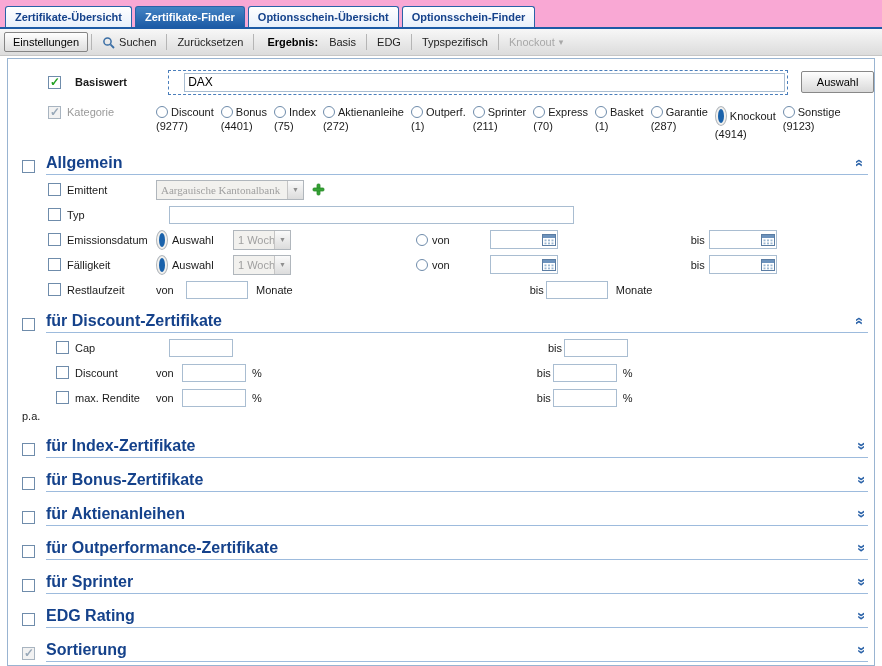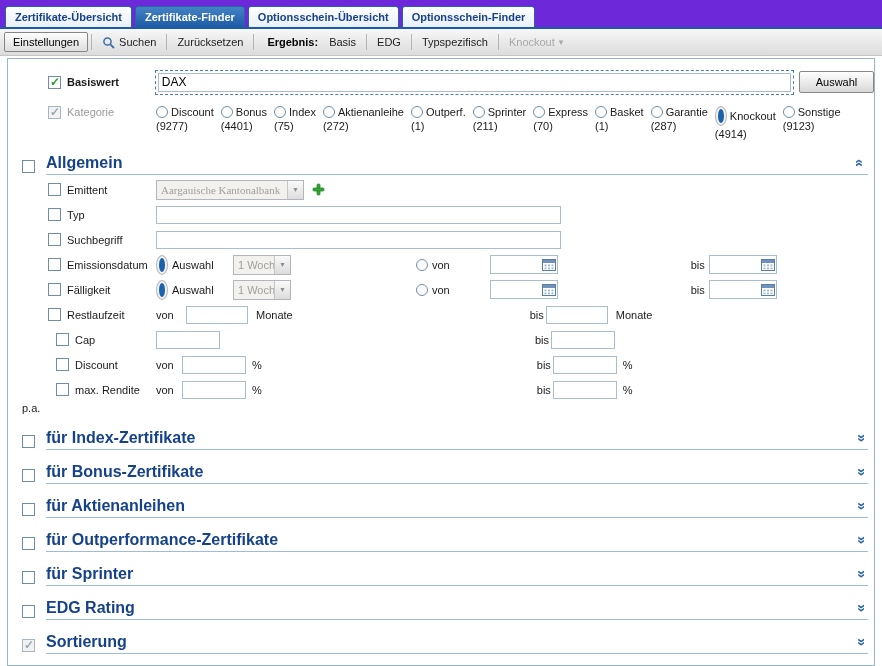--- a/index.html
+++ b/index.html
@@ -2,21 +2,21 @@
 <html><head>
 <meta charset="utf-8">
 <style>
   * { box-sizing:border-box; margin:0; padding:0; }
   html,body { width:882px; height:666px; overflow:hidden; }
   body { font-family:"Liberation Sans", sans-serif; font-size:11px; color:#1a1a1a; background:#ffffff; }
   button, input { font-family:inherit; font-size:11px; }
 
   
   .tabbar { height:29px; display:flex; align-items:flex-end; gap:3px; padding:3px 0 0 5px;
-            background:#6d28d9; border-bottom:2px solid #1d5ba6; }
+            background:#f9a8d4; border-bottom:2px solid #1d5ba6; }
   .tab { border:1px solid #2a62a8; border-bottom:none; border-radius:3px 3px 0 0;
          padding:4px 9px 4px 9px; font-weight:bold; color:#15428b;
          background:linear-gradient(#ffffff,#e8f0fb); cursor:pointer; white-space:nowrap; }
   .tab.active { background:linear-gradient(#4383c4,#1d5ba6); color:#ffffff; }
 
   
   .toolbar { height:27px; background:linear-gradient(#f7f7f7,#dcdcdc); border-bottom:1px solid #c6c6c6;
              display:flex; align-items:center; padding:0 4px; }
   .tb-btn { border:1px solid #858585; border-radius:2px; background:linear-gradient(#fefefe,#dedede);
             padding:3px 8px; cursor:pointer; }
@@ -44,23 +44,23 @@
   
   .row, .frow { display:flex; align-items:center; }
   .frow { padding-left:40px; height:25px; }
   .frow.sub { padding-left:48px; }
   .flabel { width:89px; margin-left:6px; }
   .frow.sub .flabel { width:81px; }
   .bold-label { font-weight:bold; }
   .gray { color:#9a9a9a; }
 
   
-  .basiswert-row { padding-left:40px; margin-top:2px; height:32px; }
+  .basiswert-row { padding-left:40px; margin-top:2px; height:32px;gap:8px; }
   .dashedbox { width:648px; border:1px dashed #4a7ebb; padding:2px; display:flex; background:#fff; }
-  .ti { border:1px solid #a9bdd1; height:18px; padding:0 3px; background:#fff; }
+  .ti { border:1px solid #a9bdd1; height:18px; padding:0 3px; background:#fff;margin-left:13px; }
   .basiswert-input { flex:1; height:19px; font-size:12px; }
   .auswahl { margin-left:5px; height:22px; width:76px; border:1px solid #888; border-radius:2px;
              background:linear-gradient(#fefefe,#d9d9d9); cursor:pointer; }
 
   
   .kategorie-row { padding-left:40px; margin-top:8px; align-items:flex-start; height:38px; }
   .kat-opts { display:flex; gap:7px; }
   .kat-opt { display:flex; flex-direction:column; cursor:pointer; }
   .krow { display:flex; align-items:center; gap:3px; white-space:nowrap; }
   .kcount { margin-top:2px; }
@@ -257,25 +257,20 @@
         </svg>
     </span>
   </div>
 
   <div class="frow">
     <span class="cb"></span>
     <span class="flabel">Typ</span>
     <input class="ti w405" value="" style="">
   </div>
 
-  <div class="frow">
-    <span class="cb"></span>
-    <span class="flabel">Suchbegriff</span>
-    <input class="ti w405" value="" style="">
-  </div>
 
   <div class="frow">
     <span class="cb"></span>
     <span class="flabel">Emissionsdatum</span>
     <span class="rgrp w77">
       <span class="radio sel"></span>
       <span>Auswahl</span>
     </span>
     <div class="sel w58">
       <span class="sel-text">1 Woche</span>
@@ -378,20 +373,27 @@
     <span class="cb"></span>
     <span class="flabel">Restlaufzeit</span>
     <span class="vonlbl">von</span>
     <input class="ti w62 ml8" value="" style="">
     <span class="ml8">Monate</span>
     <span class="ml237">bis</span>
     <input class="ti w62 ml2" value="" style="">
     <span class="ml8">Monate</span>
   </div>
 
+  <div class="sechead">
+    <span class="cb"></span>
+    <div class="sec-line">
+      <span class="sectitle">für Discount-Zertifikate</span>
+      <span class="chev up"></span>
+    </div>
+  </div>
 
   <div class="frow sub">
     <span class="cb"></span>
     <span class="flabel">Cap</span>
     <input class="ti w64" value="" style="">
     <span class="ml315">bis</span>
     <input class="ti w64 ml2" value="" style="">
   </div>
 
   <div class="frow sub">

